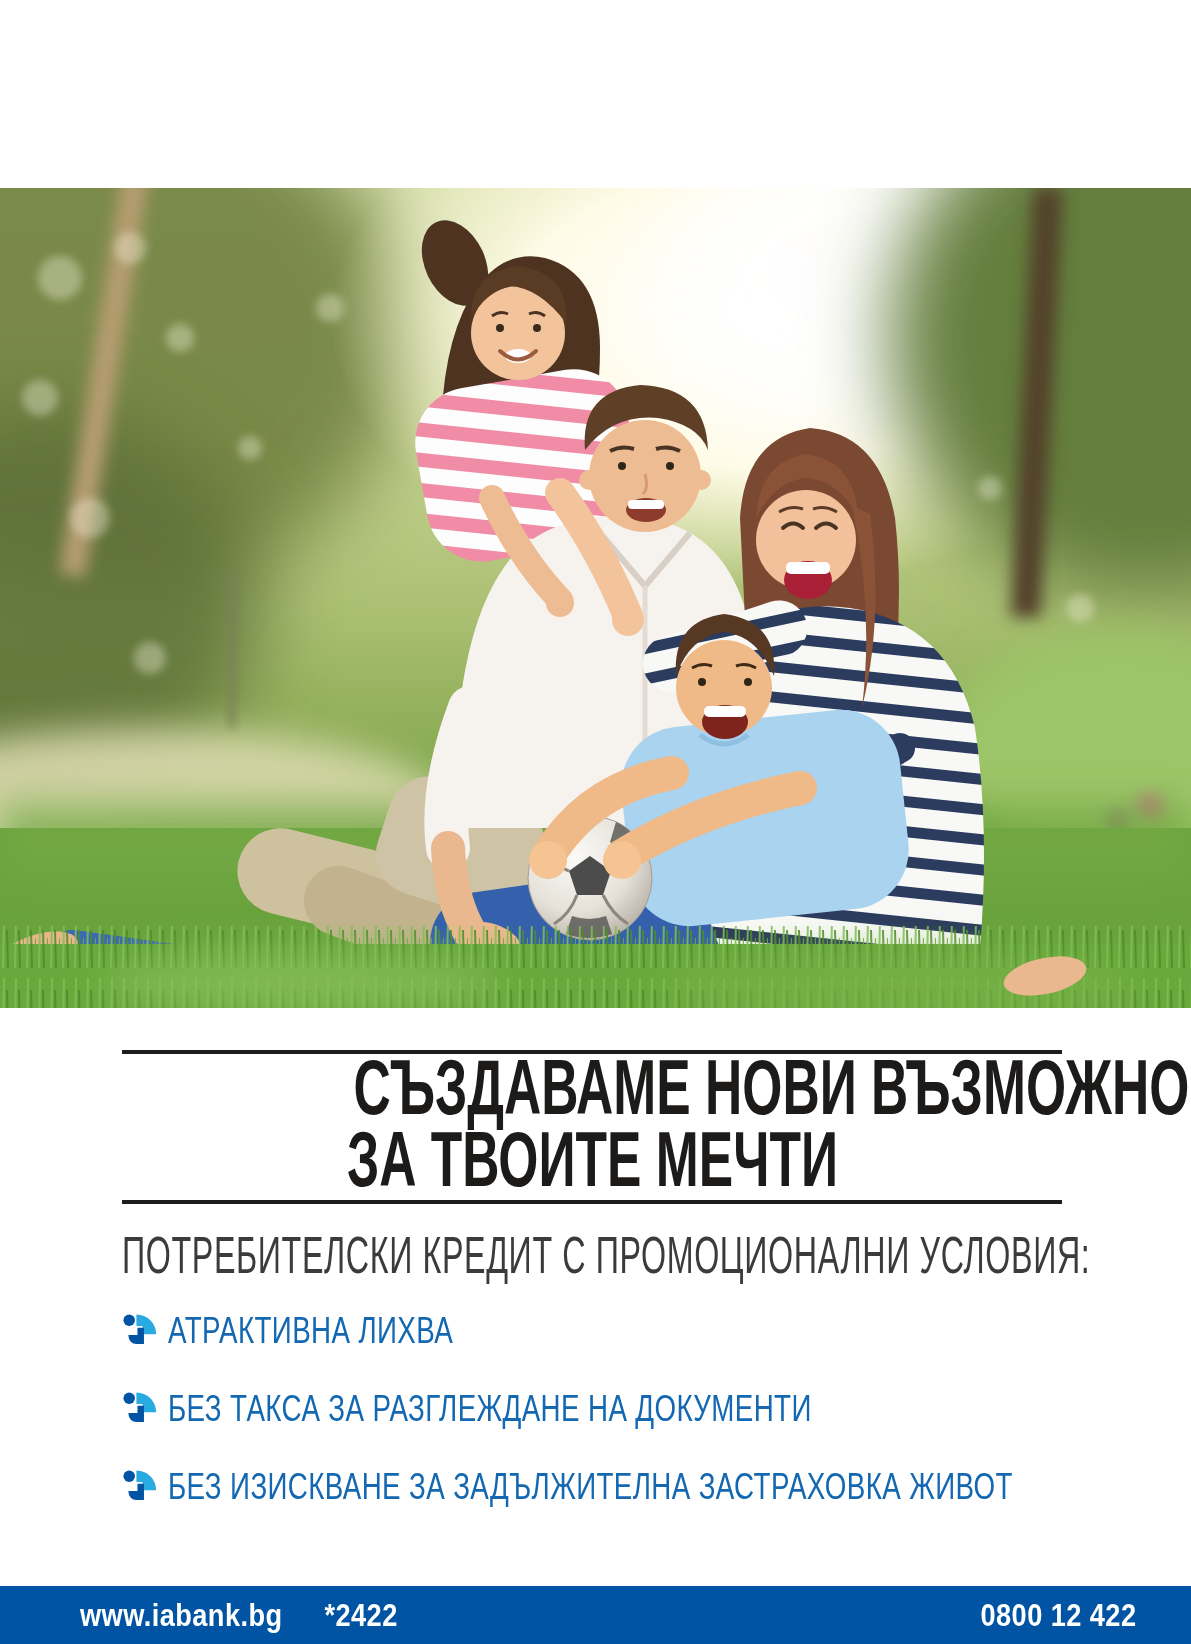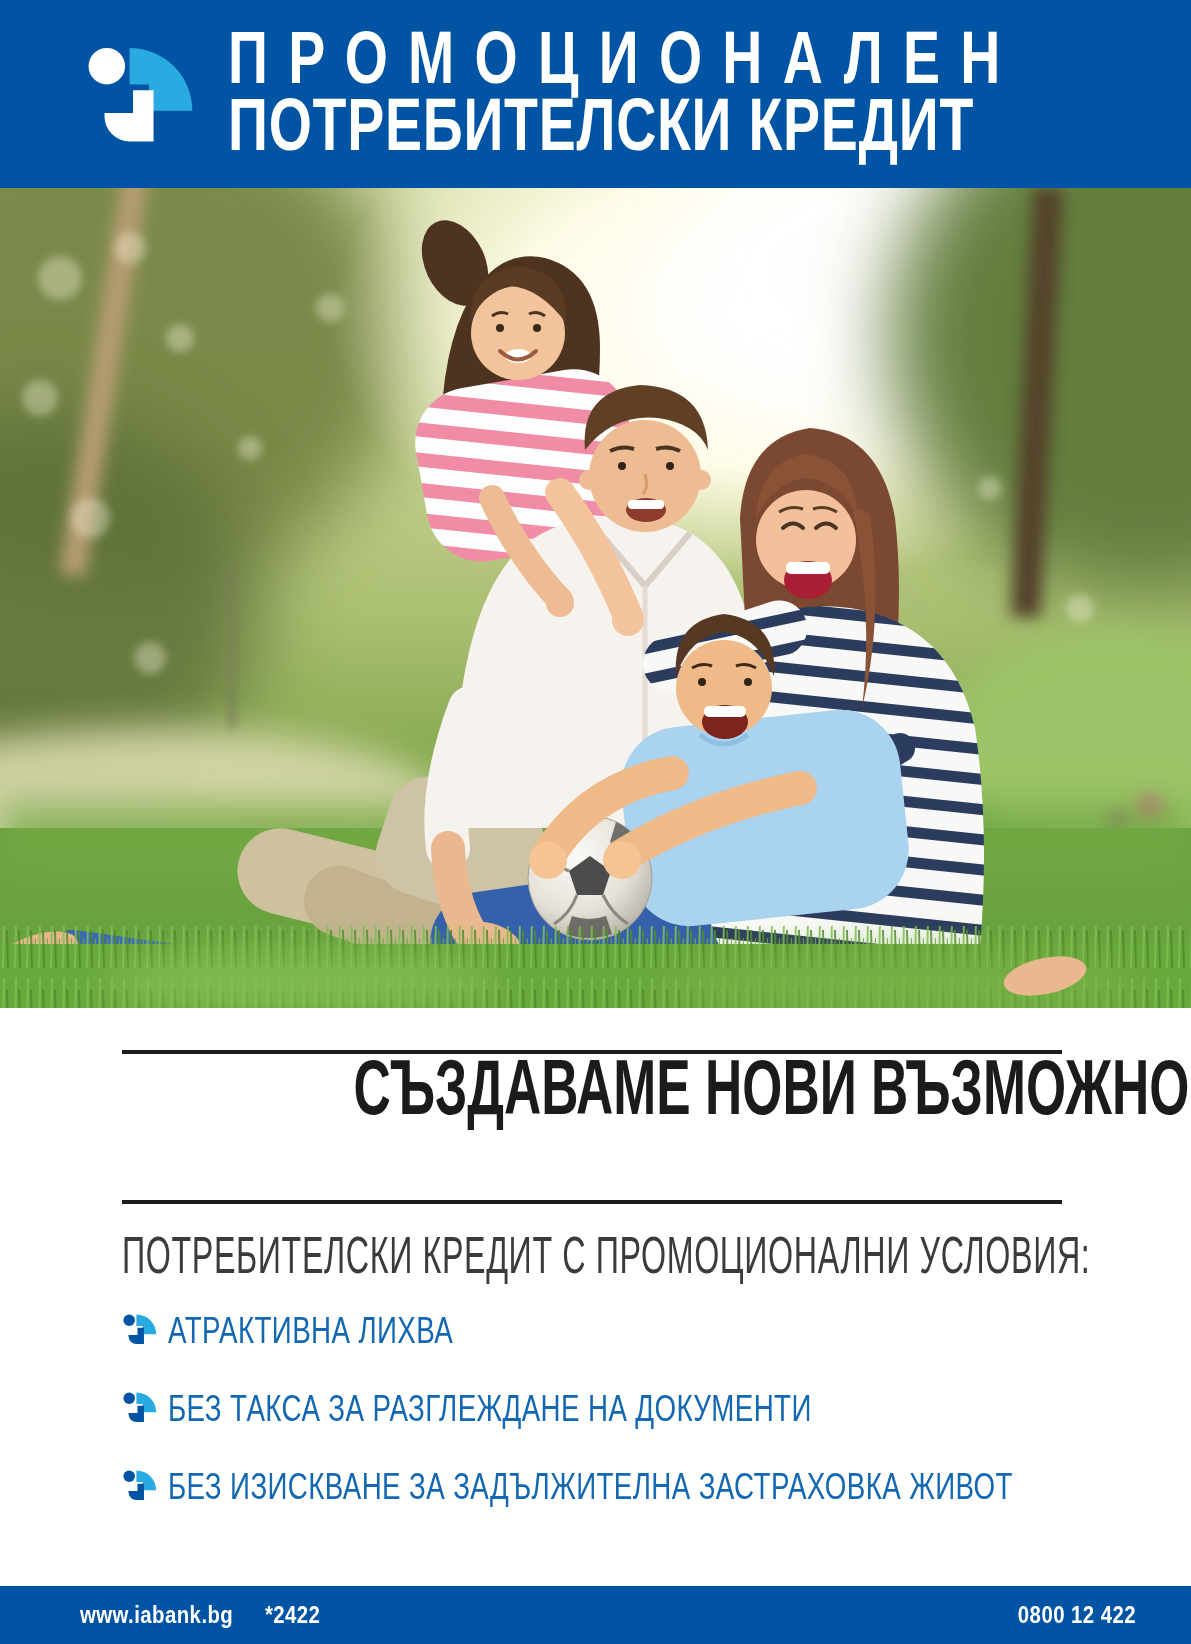--- a/index.html
+++ b/index.html
@@ -40,21 +40,21 @@
   
   .benefit{position:absolute;left:122px;display:flex;align-items:center;height:44px;}
   .b1{top:1308px;} .b2{top:1386px;} .b3{top:1464px;}
   .benefit-label{margin-left:10px;white-space:nowrap;color:#1368b1;font-size:37px;
                  line-height:1;letter-spacing:0.5px;transform:scaleX(0.75);
                  transform-origin:left center;}
 
   
   .footer{position:absolute;left:0;top:1586px;width:100%;height:58px;background:#0054a3;
           display:flex;align-items:center;box-sizing:border-box;padding:0 55px 0 80px;
-          color:#ffffff;font-weight:bold;font-size:24px;line-height:1;}
+          color:#ffffff;font-weight:bold;font-size:32px;line-height:1;}
   .footer span{white-space:nowrap;letter-spacing:0.5px;}
   .f-left{transform:scaleX(0.85);transform-origin:left center;}
   .f-center{flex:1;text-align:left;}
   .f-center>span{display:inline-block;transform:scaleX(0.85);transform-origin:center center;}
   .f-right{transform:scaleX(0.85);transform-origin:right center;}
 </style>
 </head>
 <body>
 
 <svg width="0" height="0" style="position:absolute" aria-hidden="true">
@@ -62,29 +62,20 @@
     <g id="iab-logo">
       <circle cx="20" cy="23" r="16" style="fill:var(--logo-primary,#fff)"></circle>
       <path d="M40,7 A55,55 0 0 1 95,62 L57,62 L57,39 L40,39 Z" style="fill:var(--logo-accent,#29abe2)"></path>
       <path d="M18,64 L43,64 L43,44 L61,44 L61,89 L40,89 A22,22 0 0 1 18,67 Z" style="fill:var(--logo-primary,#fff)"></path>
     </g>
   </defs>
 </svg>
 
 <div class="page">
 
-  <div class="header">
-    <svg class="logo-big" viewBox="0 0 100 100">
-      <use href="#iab-logo"></use>
-    </svg>
-    <div class="header-titles">
-      <div class="ht ht1">ПРОМОЦИОНАЛЕН</div>
-      <div class="ht ht2">ПОТРЕБИТЕЛСКИ КРЕДИТ</div>
-    </div>
-  </div>
 
   <div class="hero" role="img" aria-label="Семейство с две деца, легнало върху тревата в парк с футболна топка">
     <svg width="1191" height="820" viewBox="0 0 1191 820">
       <defs>
         <filter id="b40" x="-60%" y="-60%" width="220%" height="220%">
             <feGaussianBlur stdDeviation="40"></feGaussianBlur>
           </filter>
         <filter id="b18" x="-60%" y="-60%" width="220%" height="220%">
             <feGaussianBlur stdDeviation="18"></feGaussianBlur>
           </filter>
@@ -262,20 +253,23 @@
         <ellipse cx="900" cy="800" rx="240" ry="34" fill="#7ab24a" opacity="0.7" filter="url(#b18)"></ellipse>
         <ellipse cx="1045" cy="788" rx="42" ry="18" fill="#e9b88e" transform="rotate(-12 1045 788)"></ellipse>
       </g>
     </svg>
   </div>
 
   <div class="rule rule-top"></div>
   <div class="headline-line hl1">
     <span>СЪЗДАВАМЕ НОВИ ВЪЗМОЖНОСТИ</span>
   </div>
+  <div class="headline-line hl2">
+    <span>ЗА ТВОИТЕ МЕЧТИ</span>
+  </div>
   <div class="rule rule-bottom"></div>
 
   <div class="subheading">ПОТРЕБИТЕЛСКИ КРЕДИТ С ПРОМОЦИОНАЛНИ УСЛОВИЯ:</div>
 
   <div class="benefit b1">
     <svg class="logo-mini" viewBox="0 0 100 100">
         <use href="#iab-logo"></use>
       </svg>
     <span class="benefit-label">АТРАКТИВНА ЛИХВА</span>
   </div>

